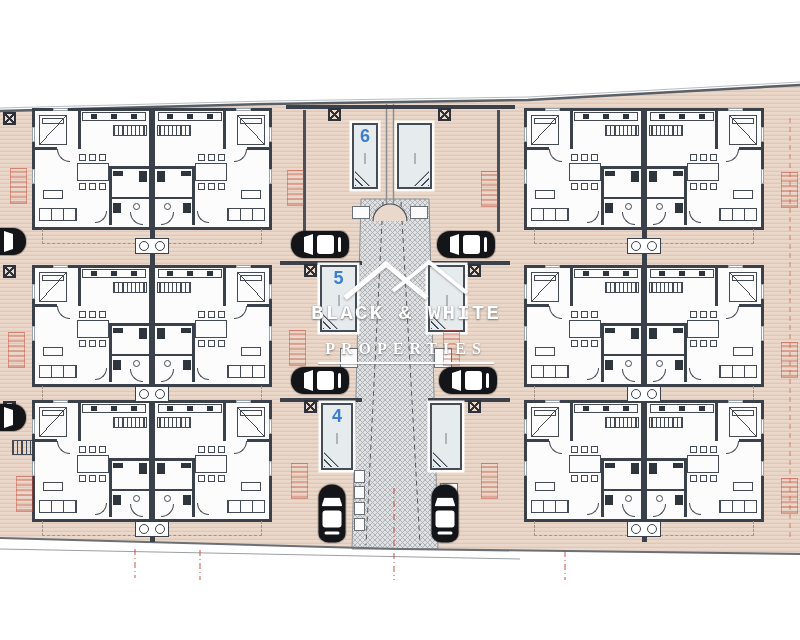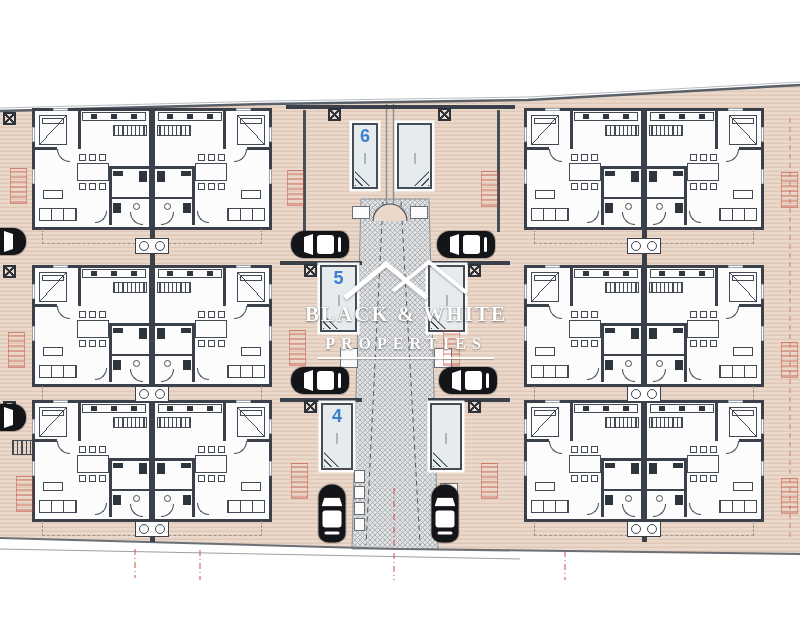--- a/index.html
+++ b/index.html
@@ -83,24 +83,24 @@
      border-radius:13px 9px 9px 13px / 13px 10px 10px 13px;box-shadow:0 0 0 1px rgba(20,20,25,.25);}
   .car .ws{position:absolute;left:13px;top:3px;width:9px;height:21px;background:#fff;
      clip-path:polygon(0 14%,100% 0,100% 100%,0 86%);}
   .car .roof{position:absolute;left:26px;top:4px;width:17px;height:19px;background:#fff;border-radius:3px;}
   .car .rear{position:absolute;left:47px;top:6px;width:3px;height:15px;background:#fff;border-radius:2px;}
   .car.flip{transform:scaleX(-1);} .car.up{transform:rotate(90deg);}
 
   
   .wm{position:absolute;left:266px;top:254px;width:280px;text-align:center;z-index:30;pointer-events:none;}
   .wm svg{filter:drop-shadow(0 1px 1px rgba(100,100,100,.55));}
-  .wm1{font-family:Liberation Serif, serif;font-size:21px;font-weight:bold;color:#fff;letter-spacing:2px;
+  .wm1{font-family:Liberation Mono, monospace;font-size:21px;font-weight:bold;color:#fff;letter-spacing:2px;
      text-shadow:0 1px 2px rgba(105,105,105,.85),0 0 1px rgba(120,120,120,.9);margin-top:-2px;}
   .wm2{font-family:"Liberation Serif",serif;font-size:16px;font-weight:bold;color:#fff;letter-spacing:6px;
-     text-shadow:0 1px 2px rgba(105,105,105,.85);margin-top:8px;}
+     text-shadow:0 1px 2px rgba(105,105,105,.85);margin-top:15px;}
   .wmline{height:2px;background:rgba(255,255,255,.92);width:176px;margin:4px auto 2px;
      box-shadow:0 1px 1px rgba(110,110,110,.5);}
   .wm3{font-size:23px;font-weight:bold;color:rgba(120,120,120,.82);letter-spacing:1px;}
 </style>
 </head>
 <body>
 
 <div id="stage">
 
   <svg id="scenery" width="800" height="640">

